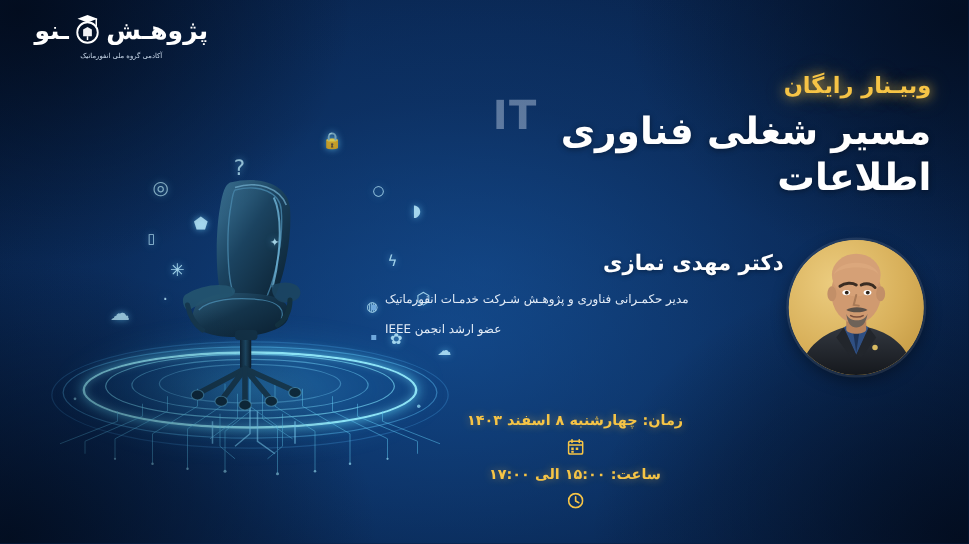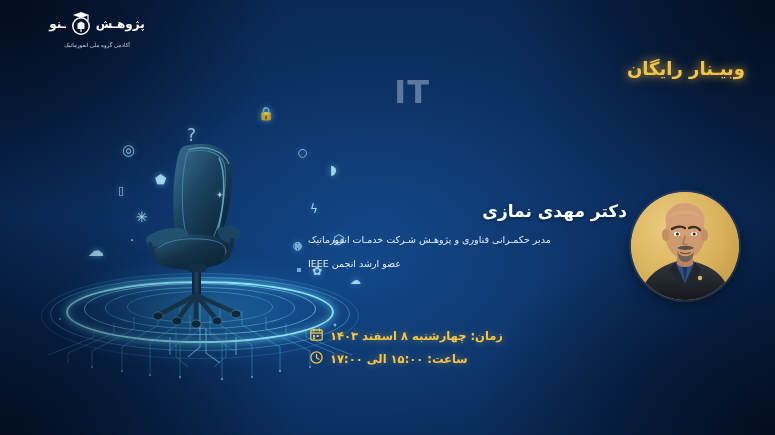--- a/index.html
+++ b/index.html
@@ -42,21 +42,21 @@
     text-align: center;
   }
   .brand-row {
     display: flex;
     align-items: center;
     justify-content: center;
     gap: 2px;
     height: 32px;
   }
   .brand-word {
-    font-size: 12px;
+    font-size: 20px;
     font-weight: 700;
     color: #ffffff;
     letter-spacing: -0.5px;
     line-height: 1;
   }
   .brand-mark {
     position: relative;
     width: 26px; height: 26px;
     flex: 0 0 auto;
   }
@@ -199,24 +199,25 @@
   
   .schedule {
     position: absolute;
     right: 165px; top: 328px;
     width: 300px;
     direction: rtl;
     text-align: right;
   }
   .sched-row {
     display: flex;
-    align-items: flex-start;
+    align-items: center;
     justify-content: flex-end;
     gap: 7px;
     margin-bottom: 7px;
+    flex-direction: column;
   }
   .sched-text {
     font-size: 11.5px;
     font-weight: 700;
     color: #f6c446;
     line-height: 1.4;
     text-shadow: 0 0 7px rgba(246,196,70,0.45);
   }
   .sched-icon {
     flex: 0 0 auto;
@@ -380,20 +381,21 @@
           <path d="M13 18 L13 21" stroke="#ffffff" stroke-width="1.2"></path>
         </svg>
       </span>
       <span class="brand-word">ـنو</span>
     </div>
     <div class="brand-tagline">آکادمی گروه ملی انفورماتیک</div>
   </div>
 
   <div class="headline-block">
     <div class="eyebrow">وبیـنار رایگان</div>
+    <h1 class="title">مسیر شغلی فناوری اطلاعات</h1>
   </div>
   <div class="watermark">IT</div>
 
   <div class="speaker-block">
     <div class="speaker-name">دکتر مهدی نمازی</div>
     <ul class="cred-list" id="cred-list">
         <li class="cred-item">
           <span class="cred-text">مدیر حکمـرانی فناوری و پژوهـش شـرکت خدمـات انفورماتیک</span>
           <span class="cred-bullet"></span>
         </li>

